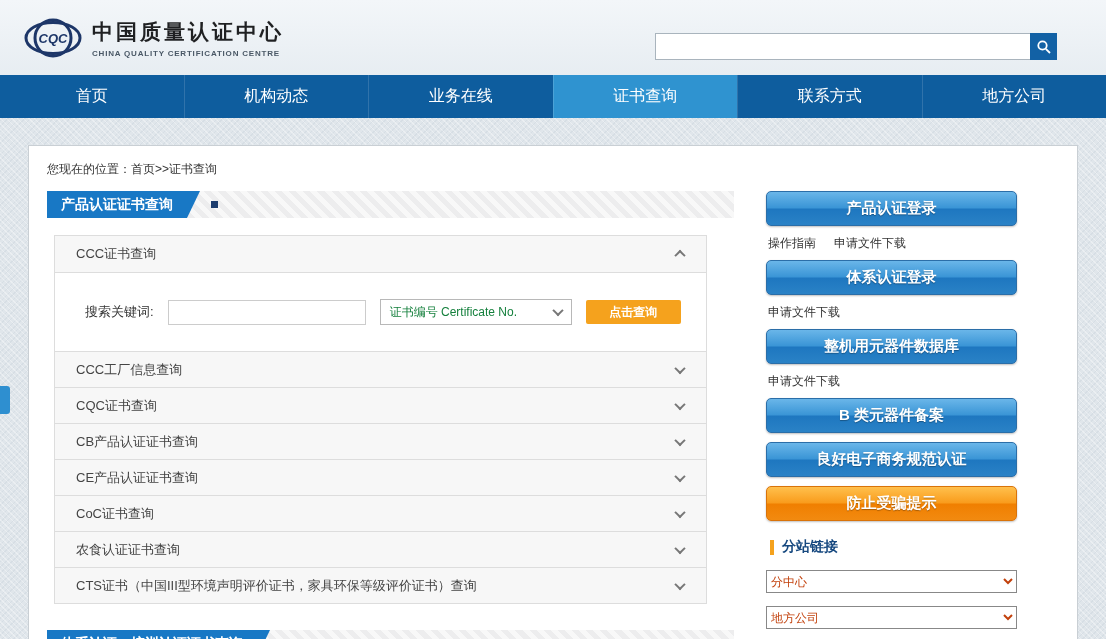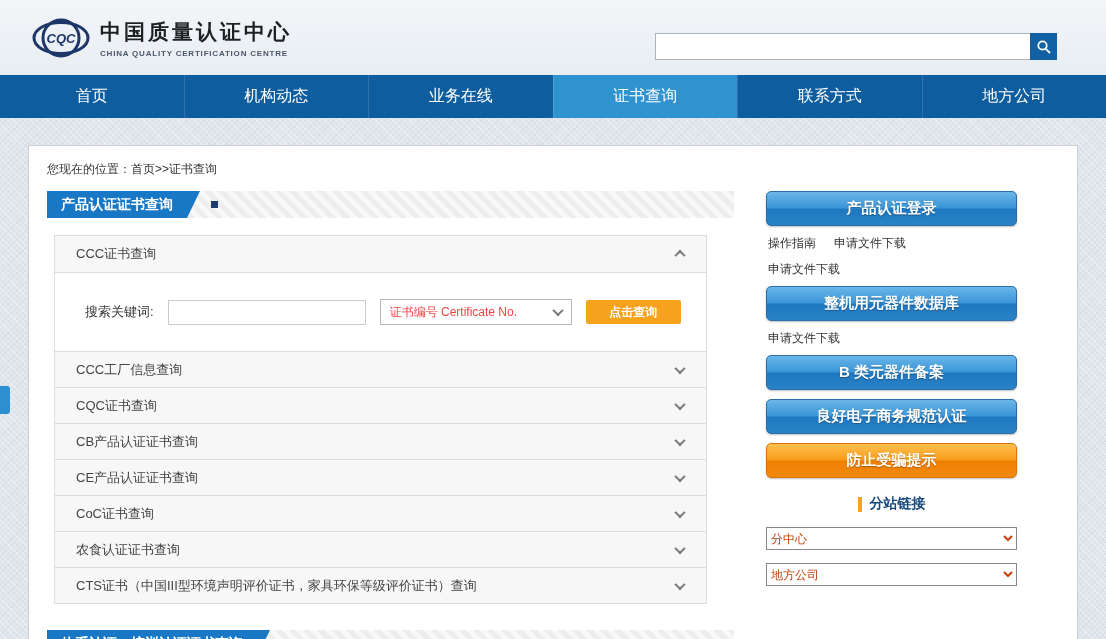--- a/index.html
+++ b/index.html
@@ -12,21 +12,21 @@
       repeating-linear-gradient(-45deg, rgba(170,185,198,.18) 0 1px, transparent 1px 4px);
     position: relative;
   }
 
   
   .header {
     height: 75px;
     background: linear-gradient(180deg, #f3f6f9, #e7edf2);
     position: relative;
   }
-  .logo { position: absolute; left: 32px; top: 11px; display: flex; align-items: center; gap: 10px; cursor: pointer; }
+  .logo { position: absolute; left: 24px; top: 11px; display: flex; align-items: center; gap: 10px; cursor: pointer; }
   .logo-text .cn { font-size: 21px; font-weight: bold; color: #1f2022; letter-spacing: 3px; }
   .logo-text .en { font-size: 8px; color: #4a5866; letter-spacing: 0.8px; margin-top: 3px; font-weight: bold; }
   .search-box { position: absolute; right: 49px; top: 33px; display: flex; width: 402px; height: 27px; }
   .search-box input {
     flex: 1; height: 27px; border: 1px solid #a9b4bd; border-right: none;
     background: #fff; padding: 0 8px; font-size: 12px; outline: none;
   }
   .search-btn {
     width: 27px; height: 27px; border: none; background: #1261a5; cursor: pointer;
     display: flex; align-items: center; justify-content: center; padding: 0;
@@ -75,21 +75,21 @@
     padding: 0 22px 0 21px; font-size: 13px; color: #444; cursor: pointer; border-top: 1px solid #ddd;
   }
   .acc-first .acc-header { border-top: none; }
   .acc-panel { background: #fff; border-top: 1px solid #ddd; padding: 26px 0 26px; }
   .form-row { display: flex; align-items: center; padding-left: 30px; gap: 14px; }
   .form-row label { font-size: 13px; color: #333; }
   .kw-input { width: 198px; height: 25px; border: 1px solid #ccc; padding: 0 6px; font-size: 12px; outline: none; }
   .type-select {
     width: 192px; height: 26px; border: 1px solid #b8b8b8; background: #fff;
     display: flex; align-items: center; justify-content: space-between;
-    padding: 2px 9px; font-size: 12px; color: #ef4444; cursor: pointer;
+    padding: 2px 9px; font-size: 12px; color: #15803d; cursor: pointer;
   }
   .submit-btn {
     width: 95px; height: 24px; border: none; border-radius: 2px; background: #f5a21d;
     color: #fff; font-size: 12px; font-weight: bold; cursor: pointer;
   }
   .chev { width: 8px; height: 8px; border-right: 2px solid #777; border-bottom: 2px solid #777; display: inline-block; }
   .chev.down { transform: rotate(45deg) translate(-1px,-1px); }
   .chev.up   { transform: rotate(225deg) translate(-1px,-1px); }
 
   
@@ -102,21 +102,21 @@
     border: 1px solid #2b6ea8;
     background: linear-gradient(180deg, #6ab6e9 0%, #3a95d6 48%, #1e77c0 52%, #2a82c6 100%);
   }
   .orange-btn {
     border: 1px solid #d9730a;
     background: linear-gradient(180deg, #ffc04d 0%, #f99c1c 48%, #f07f00 52%, #f28a10 100%);
   }
   .gap9 { margin-top: 9px; }
   .link-row { display: flex; gap: 18px; font-size: 12px; color: #333; margin: 9px 2px 8px; font-family: Liberation Mono, monospace; }
   .link-row a { color: #333; text-decoration: none; cursor: pointer; }
-  .branch-title { display: flex; align-items: center; gap: 8px; margin: 17px 12px 14px; justify-content: center; }
+  .branch-title { display: flex; align-items: center; gap: 8px; margin: 17px 4px 14px; }
   .branch-title .bar { width: 4px; height: 15px; background: #f5a21d; }
   .branch-title .txt { font-size: 14px; font-weight: bold; color: #16487f; }
   .branch-select {
     width: 100%; height: 23px; font-size: 12px; color: #c2410c; border: 1px solid #888;
     background: #fff; margin-bottom: 13px; font-family: inherit;
   }
 
   
   .floating-tab {
     position: fixed; left: 0; top: 386px; width: 10px; height: 28px;
@@ -224,20 +224,21 @@
         <span class="banner-title">体系认证、培训认证证书查询</span>
       </div>
     </div>
 
     <div class="right-col">
       <button class="blue-btn">产品认证登录</button>
       <div class="link-row">
         <a>操作指南</a>
         <a>申请文件下载</a>
       </div>
+      <button class="blue-btn">体系认证登录</button>
       <div class="link-row">
         <a>申请文件下载</a>
       </div>
       <button class="blue-btn">整机用元器件数据库</button>
       <div class="link-row">
         <a>申请文件下载</a>
       </div>
       <button class="blue-btn">B 类元器件备案</button>
       <button class="blue-btn gap9">良好电子商务规范认证</button>
       <button class="orange-btn gap9">防止受骗提示</button>

